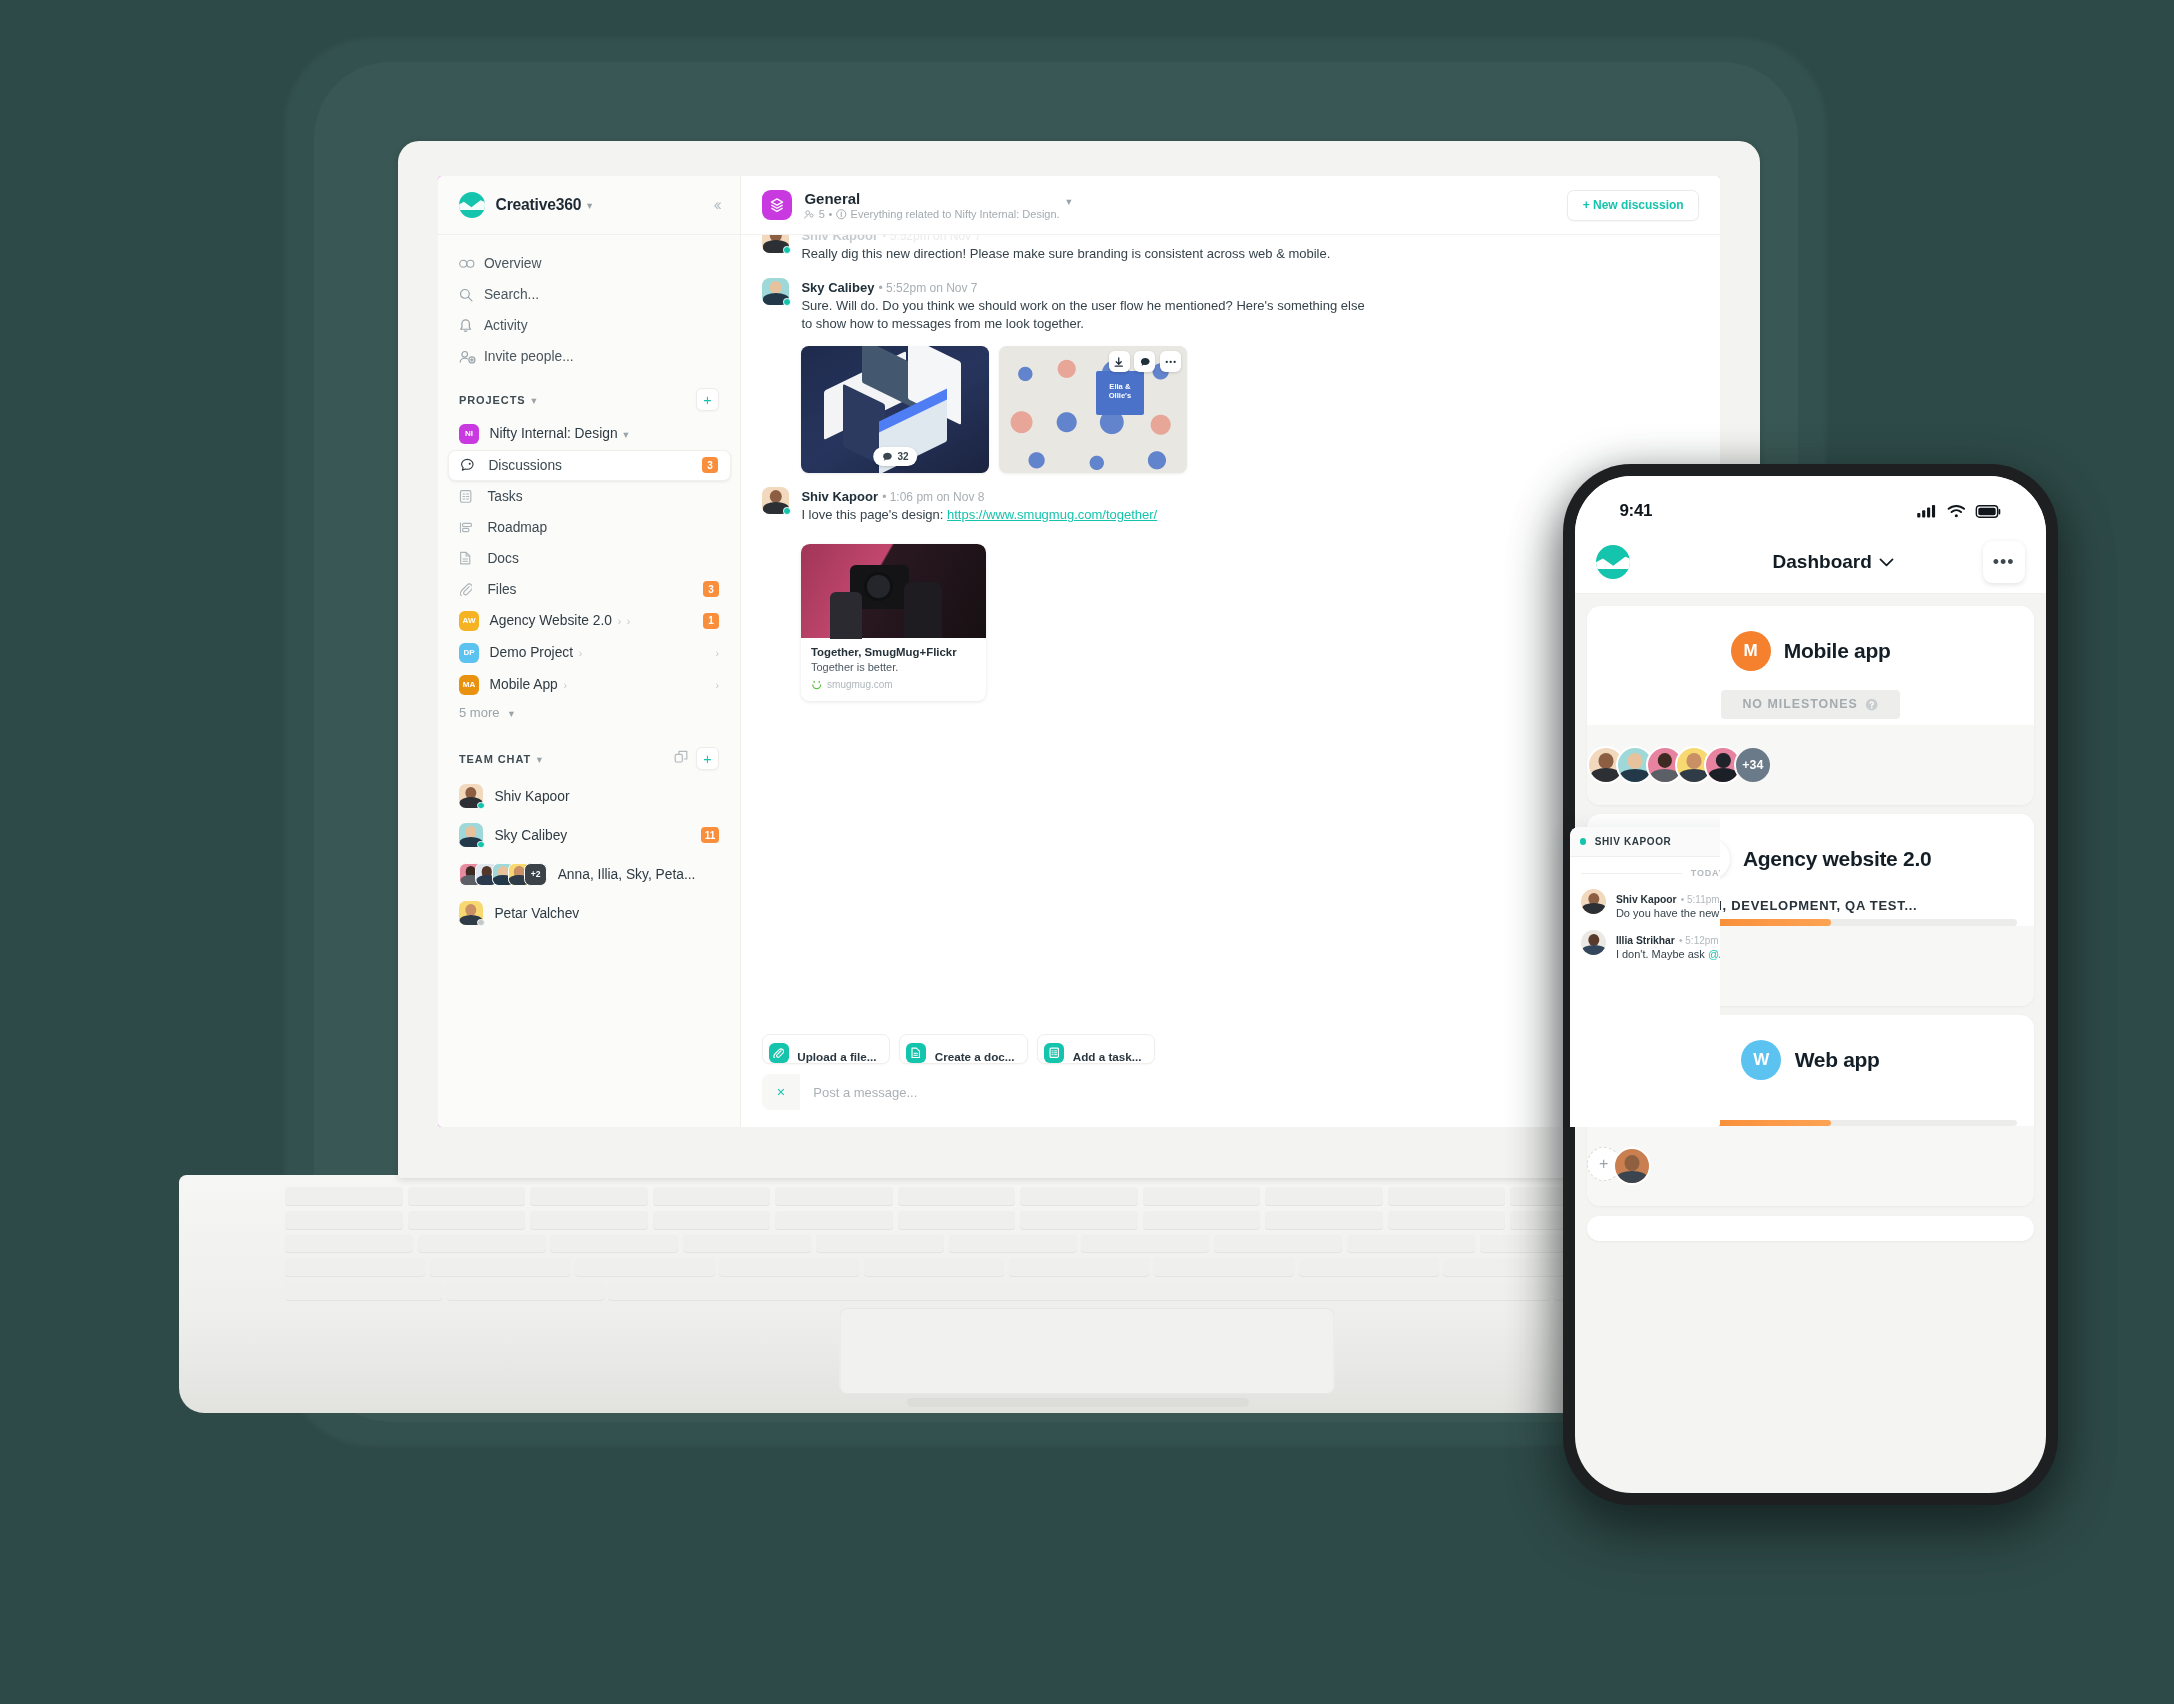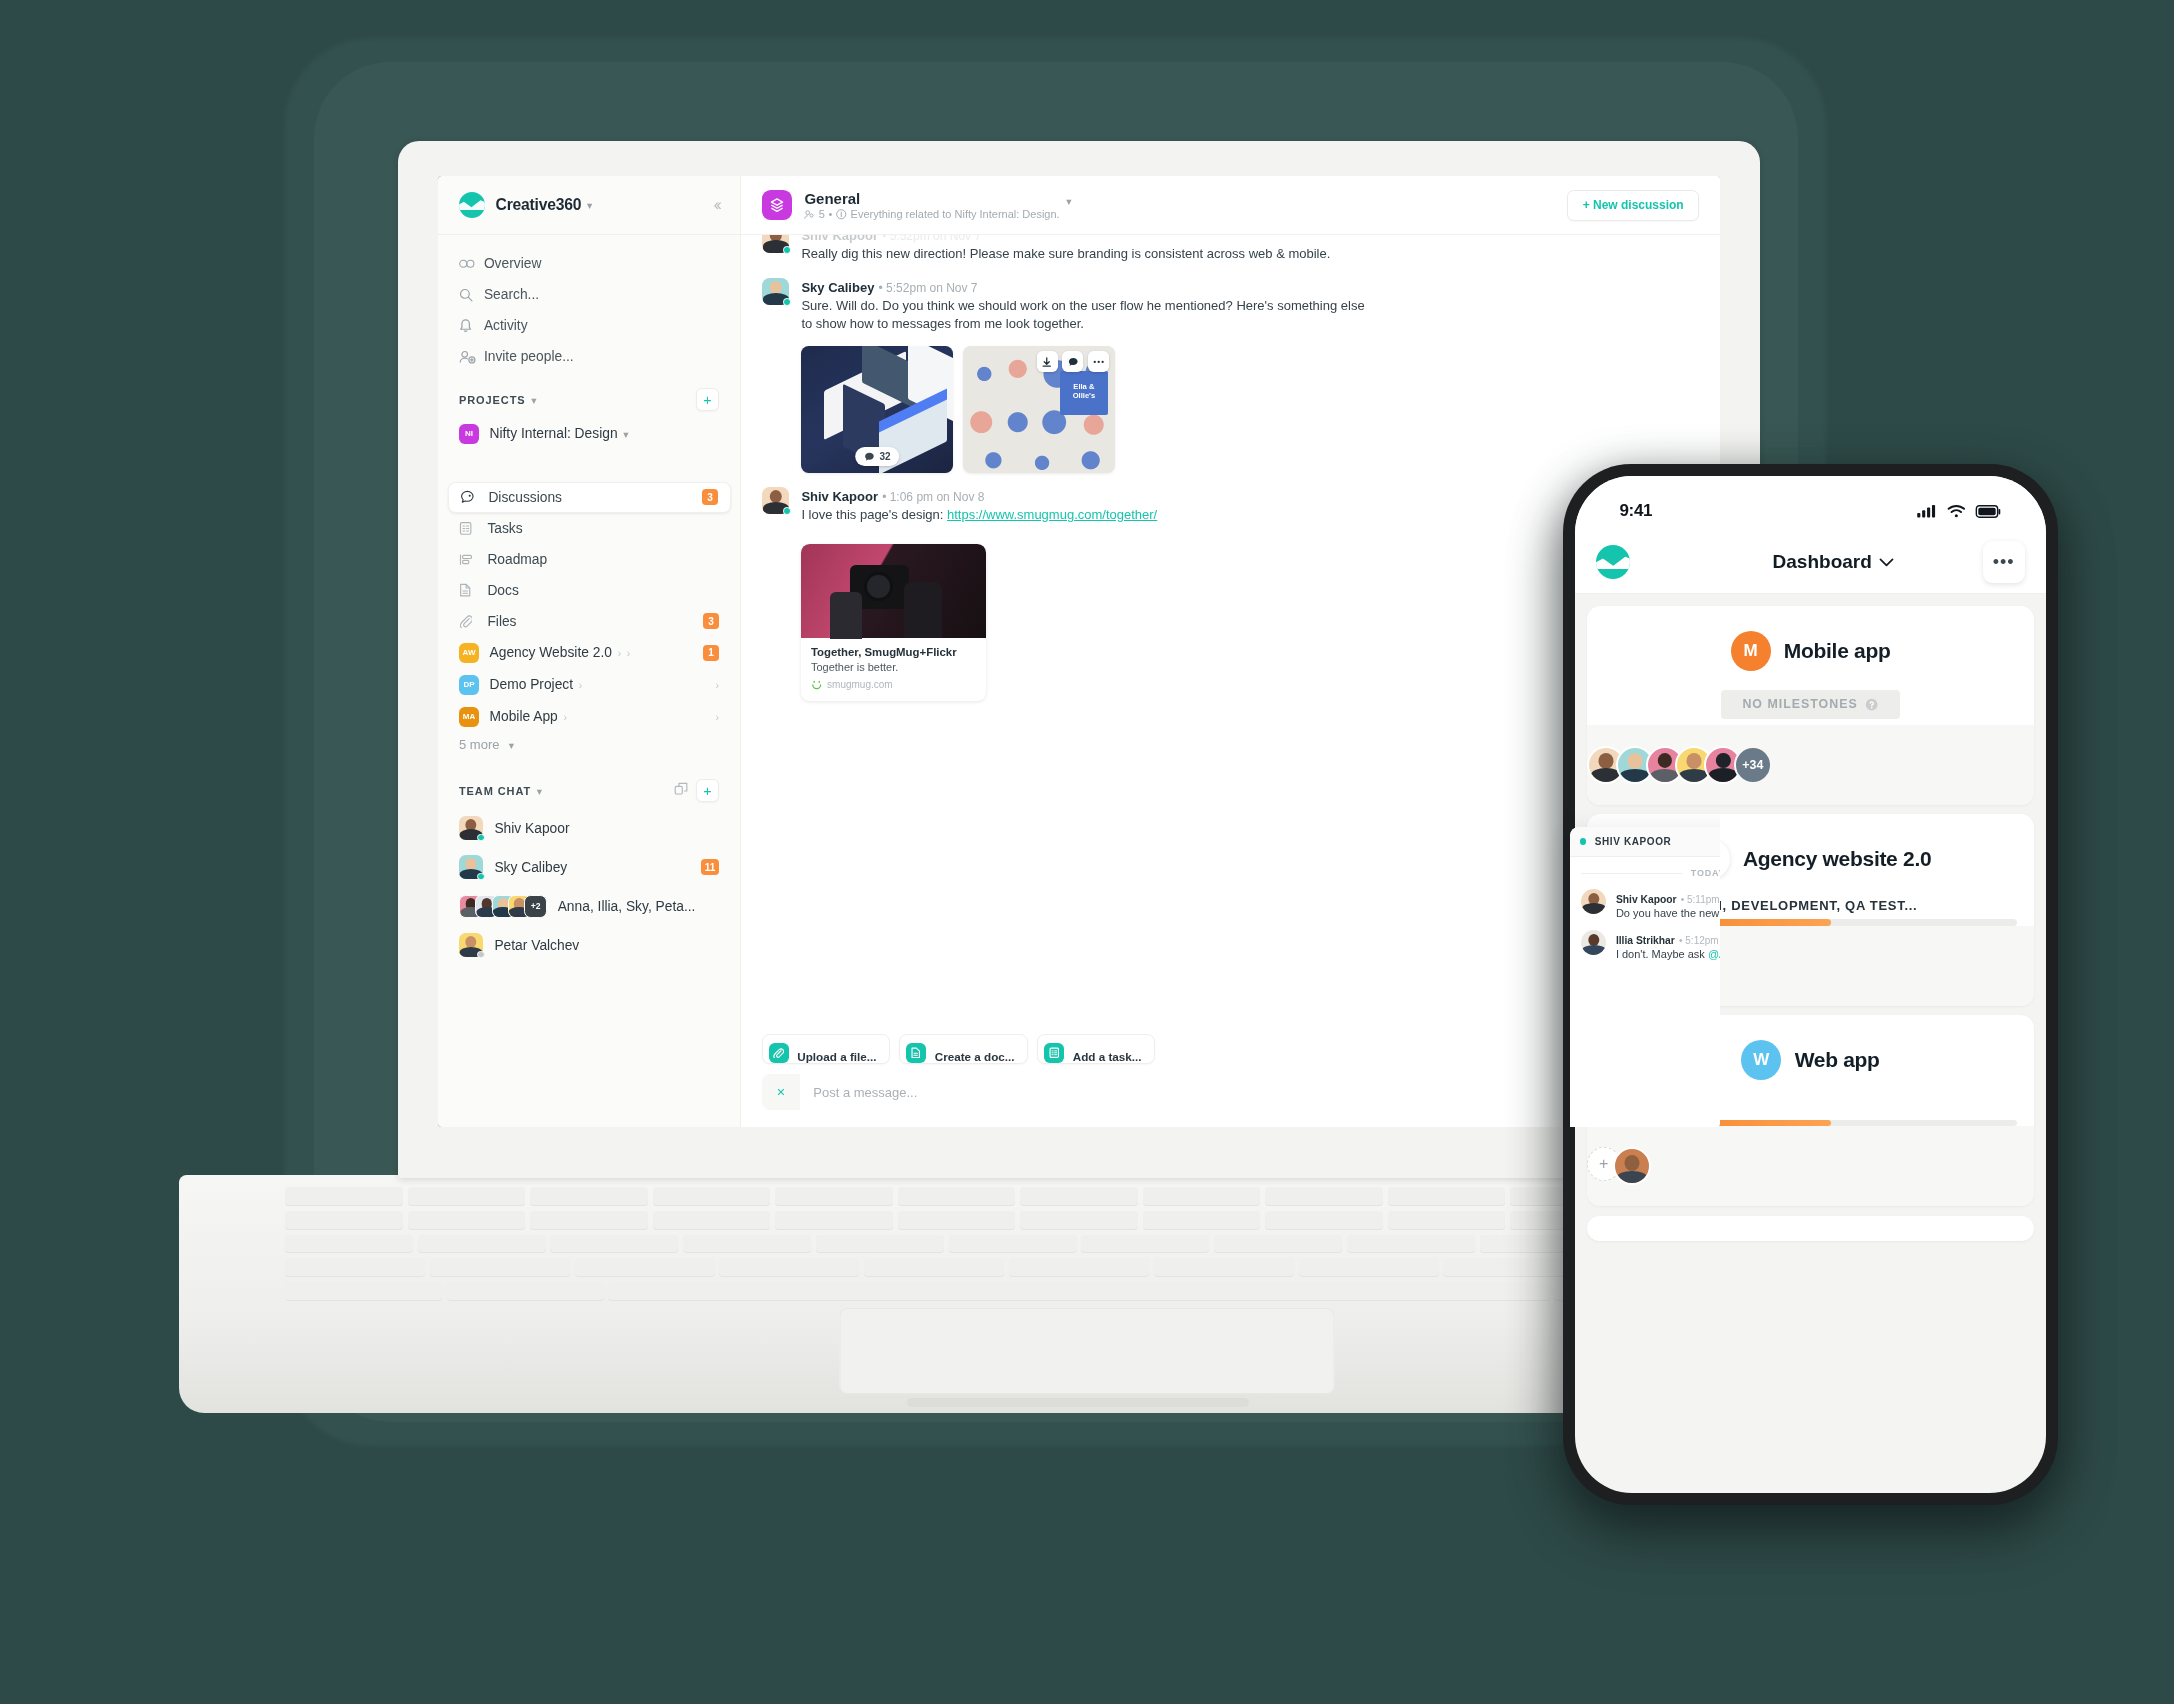--- a/index.html
+++ b/index.html
@@ -114,21 +114,21 @@
   .cnt {
     margin-left:auto; min-width:16px;height:16px;border-radius:3.8px;background:#f98f3d;color:#fff;
     font-size:10px;font-weight:bold;display:flex;align-items:center;justify-content:center;padding:0 3.8px;
   }
 
   .sub-item {
     display:flex;align-items:center;height:31px;margin:0 9.5px;padding:0 11.4px;border-radius:7.6px;
     font-size:13.8px;color:#3c4951;cursor:pointer;
   }
   .sub-item .ico { width:28.5px;flex:0 0 28.5px;color:#aeb5b9;display:flex;align-items:center; }
-  .sub-item.active { background:#fff; box-shadow:0 1px 2.9px rgba(0,0,0,.08); border:1px solid #f1f0ee;margin-top:32px; }
+  .sub-item.active { background:#fff; box-shadow:0 1px 2.9px rgba(0,0,0,.08); border:1px solid #f1f0ee; }
   .sub-item.active .ico { color:#2f3b43; }
 
   .more-row { padding:3.8px 21px 0; font-size:13px; color:#9aa3a8; cursor:pointer; }
 
   .chat-row { display:flex;align-items:center;height:39px;padding:0 21px;font-size:13.8px;color:#2f3b43;cursor:pointer; }
   .av { width:24px;height:24px;border-radius:6.7px;flex:0 0 24px;margin-right:11.4px;position:relative;overflow:visible; }
   .av .face { position:absolute;inset:0;border-radius:6.7px;overflow:hidden; }
   .dot { position:absolute;right:-1.9px;bottom:-1px;width:7.6px;height:7.6px;border-radius:50%;border:1.9px solid #fbfbfa; }
   .dot.on { background:#15c4ad; }
   .dot.off { background:#c4c9cc; }
@@ -154,21 +154,21 @@
   .feed { flex:1; overflow:hidden; padding:5.7px 21px 0 21px; position:relative; }
   .msg { display:flex; margin-bottom:14.3px; }
   .msg .mav { width:27px;height:27px;border-radius:7.6px;flex:0 0 27px;margin-right:12.4px;position:relative;overflow:visible; }
   .msg .mav .face { position:absolute;inset:0;border-radius:7.6px;overflow:hidden; }
   .mname { font-size:13px;font-weight:bold;color:#20303a; }
   .mtime { font-size:12px;color:#a7aeb3;font-weight:normal; }
   .mbody { font-size:13px;color:#36434b;line-height:1.45;margin-top:1.9px; }
   .mlink { color:#15c4ad; }
 
   .thumbs { display:flex; gap:9.5px; margin-top:11.4px; }
-  .thumb { width:152px;height:127px;border-radius:7.6px;position:relative;overflow:hidden;box-shadow:0 1px 2.9px rgba(0,0,0,.08); }
+  .thumb { width:188px;height:127px;border-radius:7.6px;position:relative;overflow:hidden;box-shadow:0 1px 2.9px rgba(0,0,0,.08); }
   .cbadge {
     position:absolute;left:50%;transform:translateX(-50%);bottom:6.7px;background:#fff;border-radius:11.4px;
     height:19px;padding:0 8.6px;display:flex;align-items:center;gap:4.8px;font-size:10px;color:#3b474f;font-weight:bold;
     box-shadow:0 1px 2.9px rgba(0,0,0,.18);
   }
   .img-tools { position:absolute;right:5.7px;top:5.7px;display:flex;gap:4.8px; }
   .itool { width:21px;height:21px;border-radius:5.7px;background:#fff;display:flex;align-items:center;justify-content:center;box-shadow:0 1px 2.9px rgba(0,0,0,.16);cursor:pointer; }
 
   .linkcard { width:185px; margin-top:19px; border-radius:8.6px; overflow:hidden; box-shadow:0 1px 3.8px rgba(0,0,0,.10); background:#fff; }
   .lc-img { height:94px; position:relative; }

